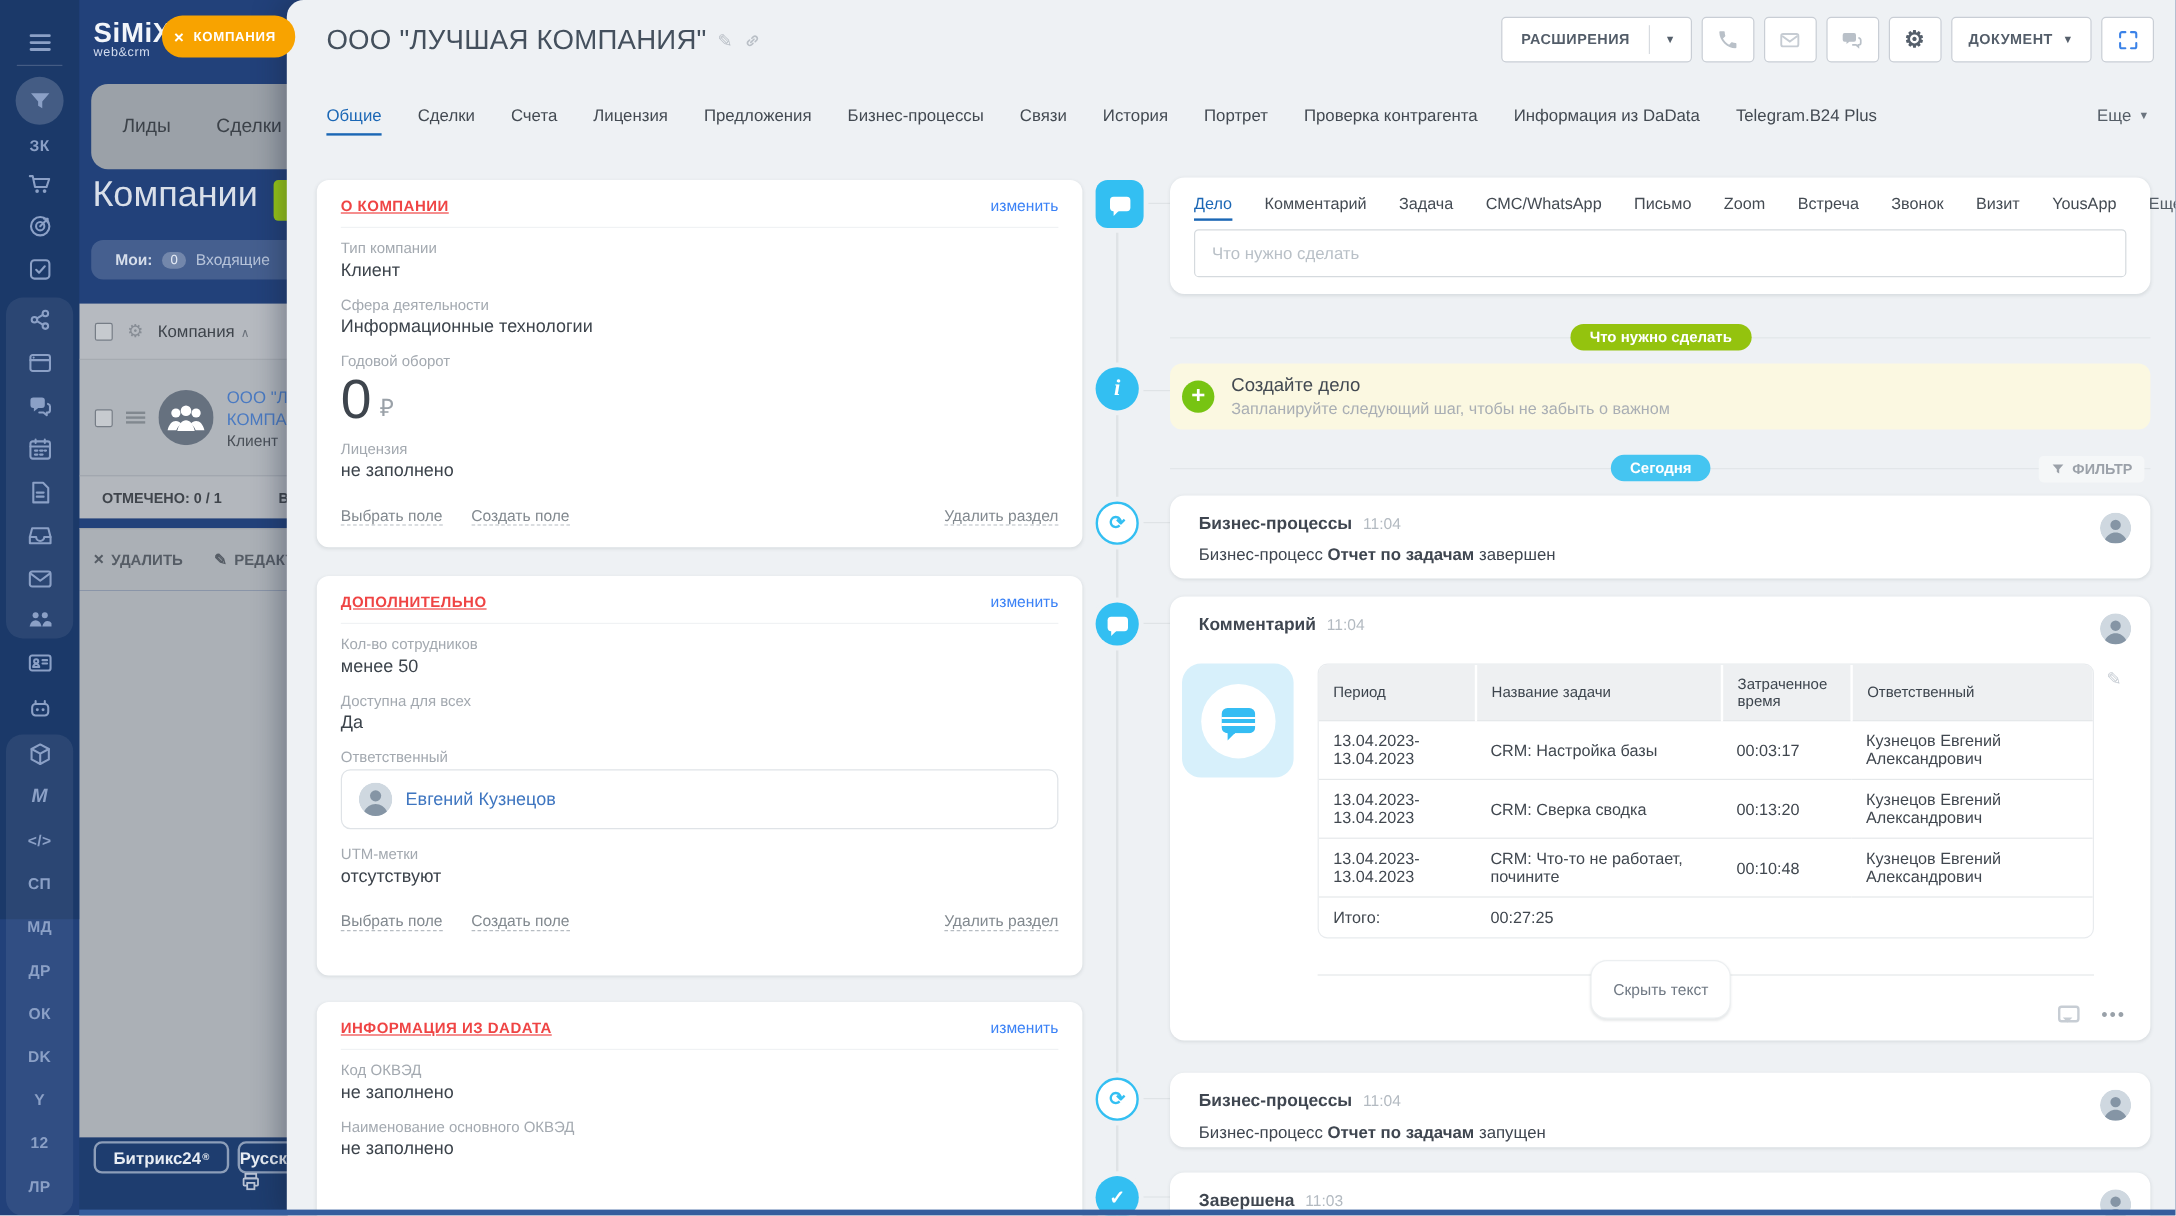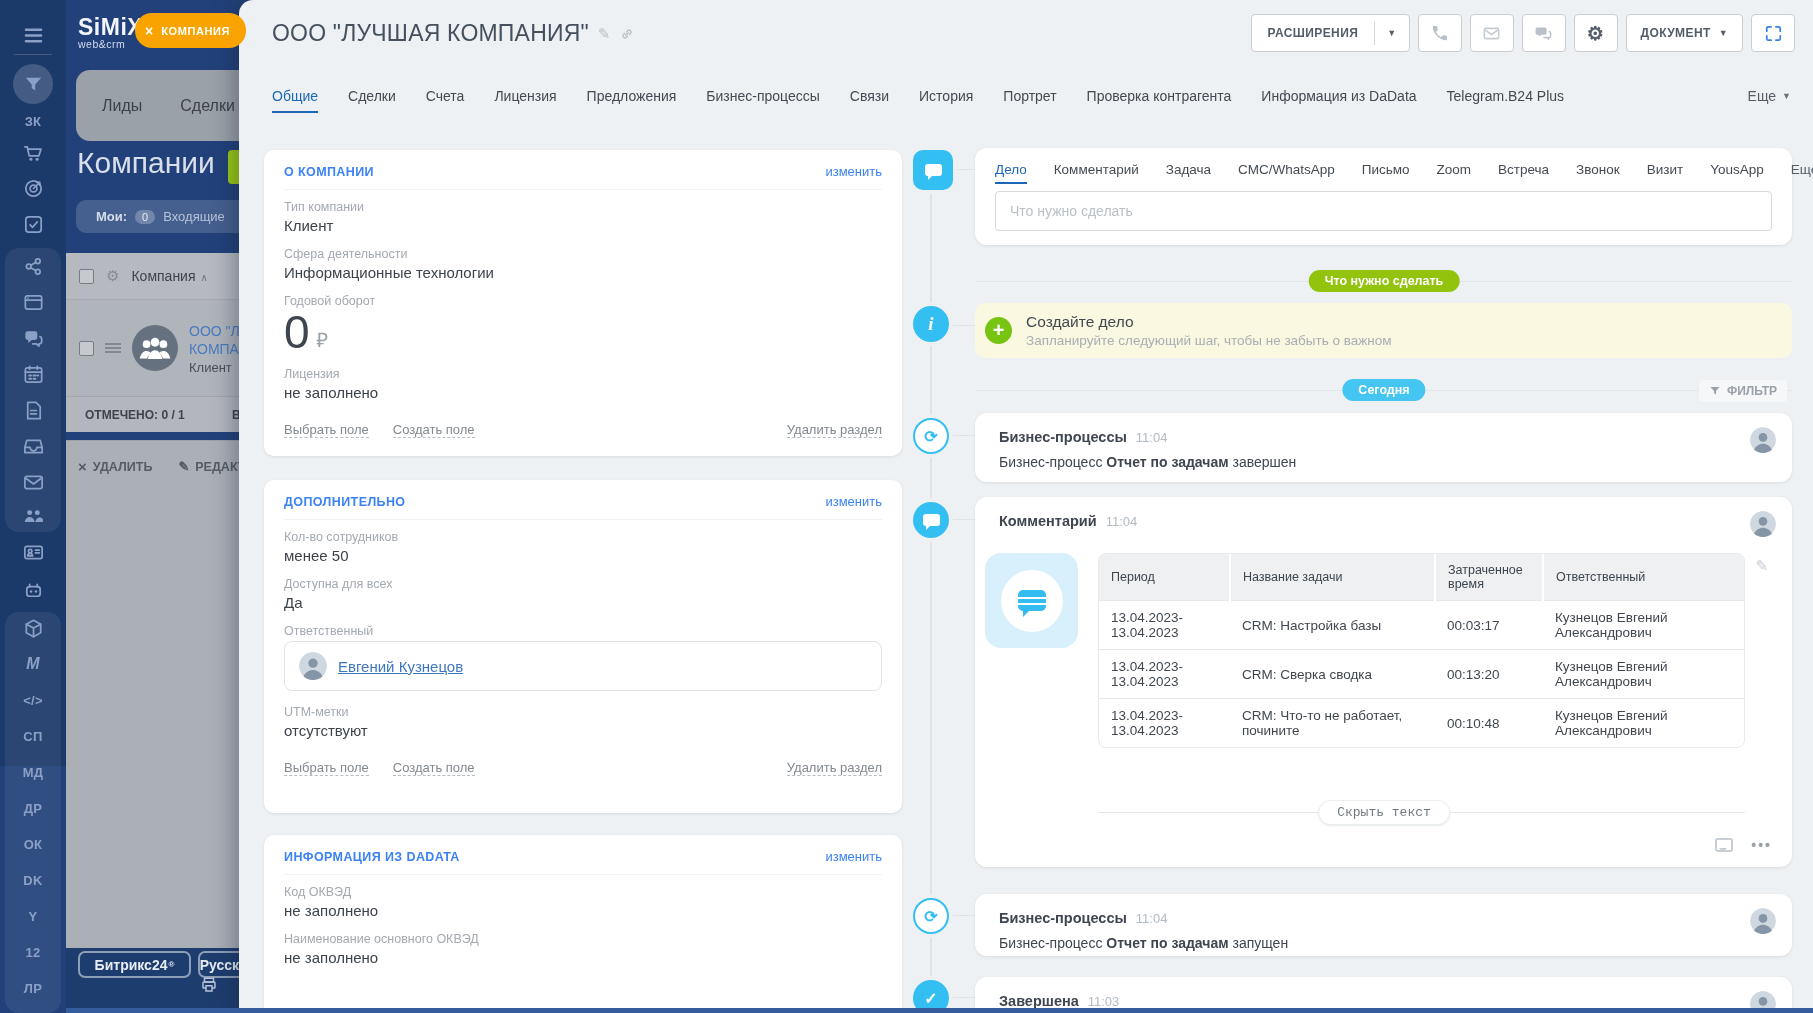--- a/index.html
+++ b/index.html
@@ -99,30 +99,30 @@
   .dtab.active { color:#1b67b5; }
   .dtab.active:after { content:""; position:absolute; left:0; right:0; bottom:-9px; height:2px; background:#1b67b5; }
   .dtab.more { margin-left:auto; color:#545d66; display:flex; gap:6px; align-items:center; }
   .dd3 { font-size:9px; color:#6b747e; }
 
   
   .card { position:absolute; left:25px; width:638px; background:#fff; border-radius:10px;
           box-shadow:0 1px 3px rgba(60,70,85,.12); padding:0 20px; overflow:hidden; }
   .card1 { top:150px; height:306px; } .card2 { top:480px; height:333px; } .card3 { top:835px; height:220px; }
   .card-head { display:flex; justify-content:space-between; align-items:center; padding:14px 0 10px; border-bottom:1px solid #f0f2f4; }
-  .card-title { font-size:12.5px; font-weight:bold; color:#3b82f6; letter-spacing:.4px; }
+  .card-title { font-size:12.5px; font-weight:bold; color:#ef4444; letter-spacing:.4px;text-decoration:underline; }
   .card-edit { font-size:13px; color:#3b82f6; cursor:pointer; }
   .fields { padding-top:10px; }
   .flabel { font-size:12.5px; color:#a3a9b0; margin-bottom:3px; }
   .fvalue { font-size:15px; color:#3c434b; margin-bottom:13px; }
   .big-val { display:flex; align-items:flex-end; gap:7px; margin:4px 0 14px; }
   .big-num { font-size:46px; font-weight:300; color:#3e454d; line-height:.9; }
   .big-cur { font-size:20px; color:#9aa1a8; }
   .person-box { border:1px solid #dfe3e7; border-radius:8px; padding:10px 14px; display:flex; align-items:center; gap:11px; margin-bottom:14px; }
-  .person-name { font-size:15px; color:#3f76c0; cursor:pointer;text-decoration:underline; }
+  .person-name { font-size:15px; color:#3f76c0; cursor:pointer; }
   .links-row { display:flex; gap:24px; padding:8px 0 12px; }
   .dlink { font-size:13px; color:#82898f; border-bottom:1px dashed #b6bcc2; cursor:pointer; white-space:nowrap; }
   .dlink.right { margin-left:auto; }
   .av { width:26px; height:26px; border-radius:50%; overflow:hidden; flex:none; }
   .av svg, .avatar-co svg { width:100%; height:100%; display:block; }
   .av.s28 { width:28px; height:28px; }
 
   
   .tl-line { position:absolute; left:691px; top:190px; width:2px; bottom:0; background:#dfe3e6; }
   .tl-conn { position:absolute; left:712px; width:24px; height:1px; background:#dfe3e6; }
@@ -172,22 +172,22 @@
   .tile-bub:after { content:""; position:absolute; left:5px; bottom:-6px; border:6px solid transparent; border-top-color:#35bdf3; border-left-color:#35bdf3; }
   .e2-pen { position:absolute; right:24px; top:60px; color:#c6ccd3; font-size:15px; cursor:pointer; }
   .tbl-wrap { position:absolute; left:123px; top:56px; width:647px; border:1px solid #e8ebee; border-radius:8px; overflow:hidden; }
   table.cmt { border-collapse:collapse; width:645px; table-layout:fixed; }
   table.cmt th { background:#eef0f2; border-right:2px solid #fff; padding:9px 12px; font-size:12.5px; font-weight:400;
                  color:#3d454e; text-align:left; vertical-align:middle; }
   table.cmt th:last-child { border-right:none; }
   table.cmt td { padding:9px 12px; border-top:1px solid #e5e8ea; font-size:13.5px; color:#40474f; vertical-align:middle; }
   .collapse-line { position:absolute; left:123px; top:315px; width:647px; height:1px; background:#e5e8ea; }
   .collapse-pill { position:absolute; left:409px; top:303px; transform:translateX(-50%); background:#fff; border:1px solid #eceff1;
-                   box-shadow:0 1px 2px rgba(60,70,85,.12); border-radius:14px; padding:4px 18px; font-size:13px; color:#707984;
-                   white-space:nowrap; cursor:pointer; z-index:2;font-family:Liberation Mono, monospace; }
+                   box-shadow:0 1px 2px rgba(60,70,85,.12); border-radius:14px; padding:16px 18px; font-size:13px; color:#707984;
+                   white-space:nowrap; cursor:pointer; z-index:2; }
   .e2-foot { position:absolute; right:20px; bottom:14px; display:flex; gap:18px; align-items:center; }
   .cmt-ic { width:18px; height:14px; border:2px solid #c7cdd4; border-radius:3px; position:relative; cursor:pointer; }
   .cmt-ic:after { content:""; position:absolute; left:2px; bottom:-6px; border:4px solid transparent; border-top-color:#c7cdd4; }
   .dots3 { color:#99a1a9; font-size:14px; font-weight:bold; letter-spacing:2px; cursor:pointer; }
   .bottom-strip { position:absolute; left:66px; right:0; bottom:0; height:5px; background:#355d9d; z-index:40; }
 </style>
 </head>
 <body>
 
 <div class="app">
@@ -698,20 +698,26 @@
                 <td>CRM: Сверка сводка</td>
                 <td>00:13:20</td>
                 <td>Кузнецов Евгений Александрович</td>
               </tr>
               <tr>
                 <td>13.04.2023-13.04.2023</td>
                 <td>CRM: Что-то не работает, почините</td>
                 <td>00:10:48</td>
                 <td>Кузнецов Евгений Александрович</td>
               </tr>
+              <tr>
+                <td>Итого:</td>
+                <td>00:27:25</td>
+                <td></td>
+                <td></td>
+              </tr>
             </tbody>
           </table>
       </div>
       <div class="collapse-line"></div>
       <div class="collapse-pill">Скрыть текст</div>
       <div class="e2-foot">
         <span class="cmt-ic"></span>
         <span class="dots3">•••</span>
       </div>
     </div>

